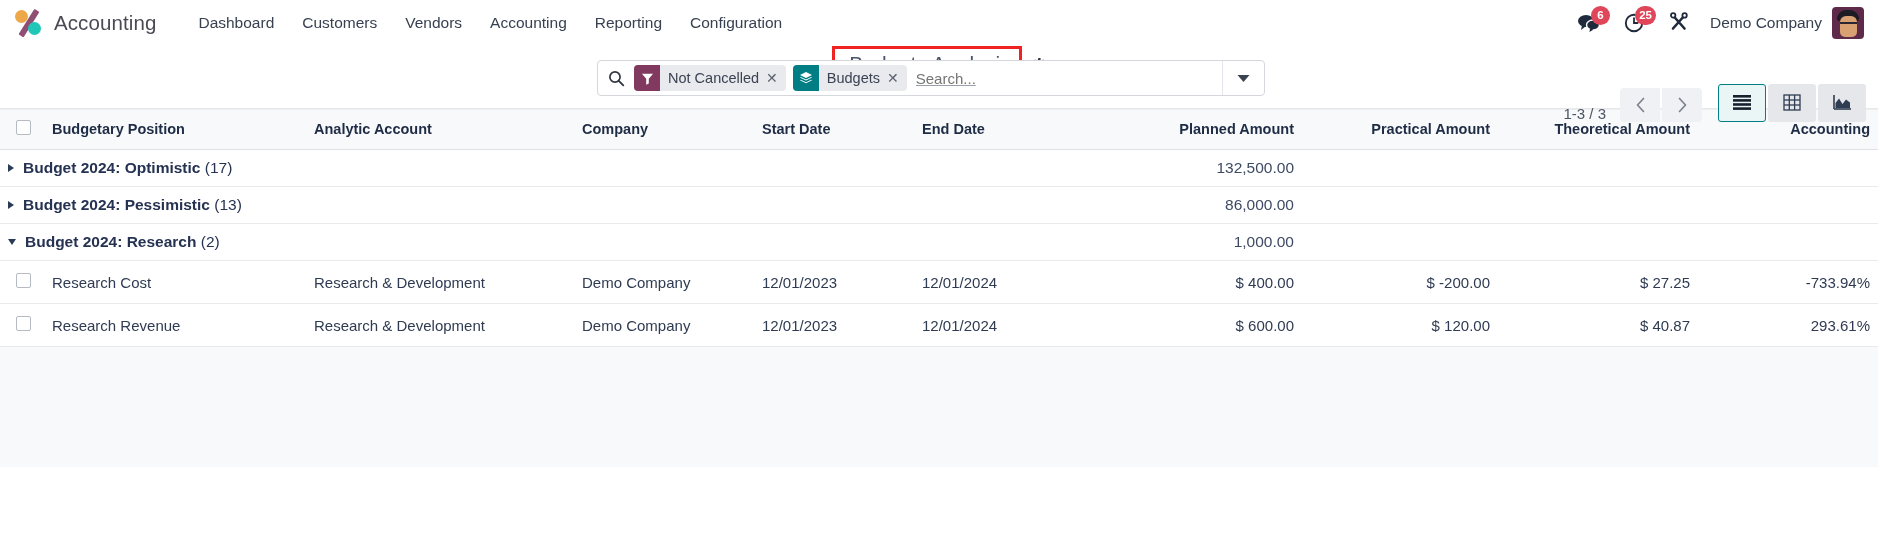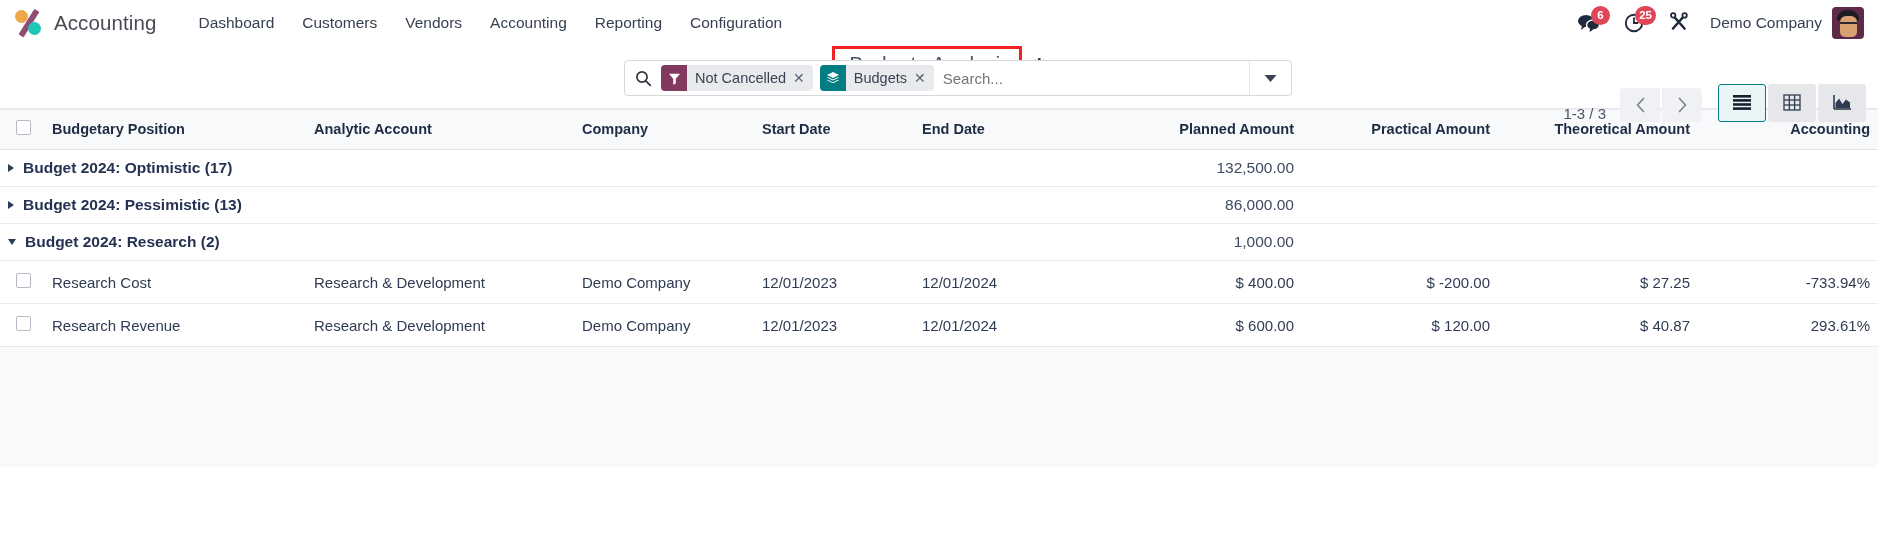--- a/index.html
+++ b/index.html
@@ -146,21 +146,21 @@
     letter-spacing: .1px;
   }
   .gear-icon {
     margin-left: 9px;
     cursor: pointer;
     display: flex; align-items: center;
   }
 
   .searchview {
     position: absolute;
-    left: 624px;
+    left: 597px;
     top: 14px;
     width: 668px;
     height: 36px;
     border: 1px solid #d5d7dd;
     border-radius: 4px;
     background: #fff;
     display: flex;
     align-items: center;
     overflow: hidden;
   }
@@ -206,20 +206,21 @@
   .search-input-area {
     flex: 1 1 auto;
     font-size: 15px;
     color: #9aa0ab;
     padding-left: 2px;
     border: none;
     outline: none;
     background: transparent;
     font-family: "Liberation Sans", sans-serif;
     height: 100%;
+    text-decoration: underline;
   }
   .search-toggle {
     width: 42px;
     height: 100%;
     border-left: 1px solid #e4e5ea;
     display: flex; align-items: center; justify-content: center;
     cursor: pointer;
     flex: 0 0 auto;
   }
 
@@ -314,21 +315,21 @@
   .caret.closed {
     border-left: 6.5px solid #2b3a57;
     border-top: 4.5px solid transparent;
     border-bottom: 4.5px solid transparent;
   }
   .caret.open {
     border-top: 6.5px solid #2b3a57;
     border-left: 4.5px solid transparent;
     border-right: 4.5px solid transparent;
   }
-  .grp-count { font-weight: 700; }
+  .grp-count { font-weight: 400; }
 
   tr.data-row td {
     background: #fff;
     border-bottom: 1px solid #e9eaee;
     padding: 12px 8px;
     font-size: 15px;
     color: #2f3b52;
     white-space: nowrap;
     cursor: pointer;
   }

